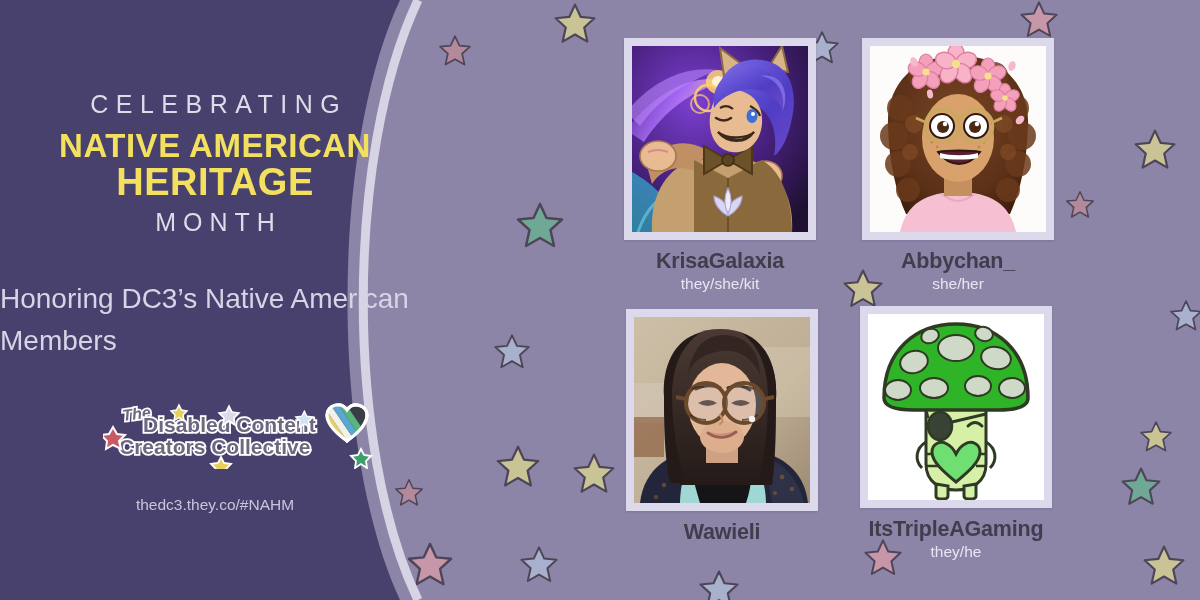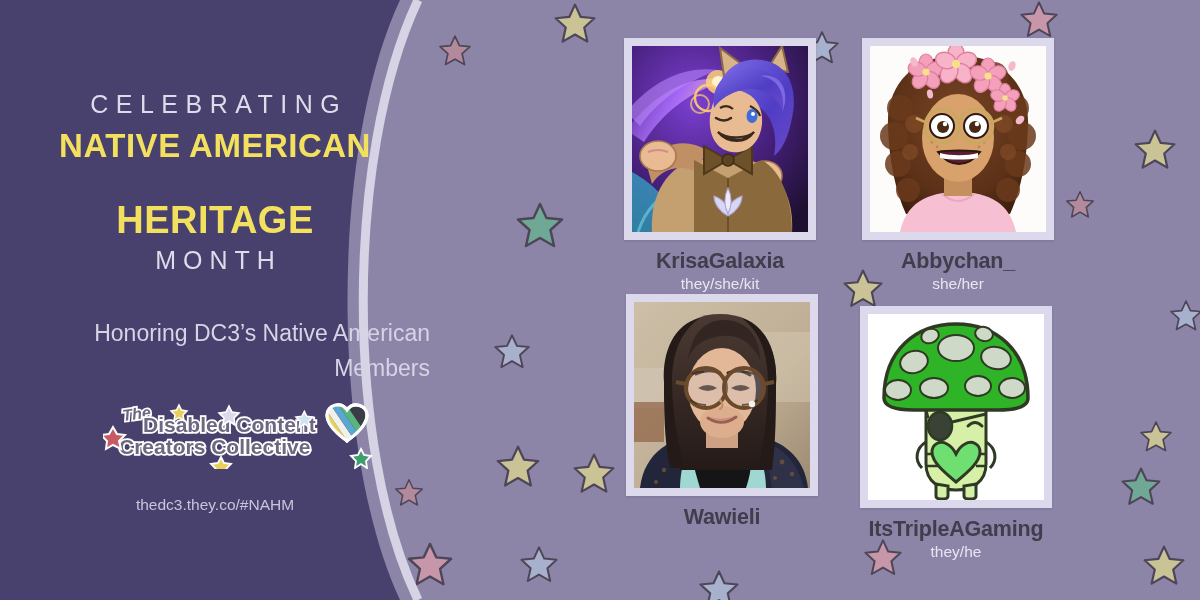--- a/index.html
+++ b/index.html
@@ -24,31 +24,31 @@
     position:absolute; left:0; top:0; width:430px; height:600px;
     display:flex; flex-direction:column; align-items:center;
     padding-top:92px;
   }
   .kicker {
     color:#dedcea; font-size:25px; font-weight:400;
     letter-spacing:7.5px; text-indent:7.5px; line-height:1;
   }
   .hl1, .hl2 {
     color:#f2e05e; font-weight:bold; line-height:1.02;
-    letter-spacing:0.5px; text-align:center;margin-top:38px;
+    letter-spacing:0.5px; text-align:center;
   }
   .hl1 { font-size:33px; margin-top:12px; }
   .hl2 { font-size:38px; }
   .month {
     color:#dedcea; font-size:25px; font-weight:400;
     letter-spacing:7px; text-indent:7px; margin-top:9px; line-height:1;
   }
   .subtitle {
-    color:#d7d4e6; font-size:23px; line-height:1.5;
-    text-align:right; margin-top:43px; font-weight:400;
+    color:#d7d4e6; font-size:28px; line-height:1.5;
+    text-align:left; margin-top:43px; font-weight:400;
   }
 
   
   .logo { position:absolute; left:103px; top:399px; width:280px; height:70px; }
   .logo svg { display:block; }
   .url {
     position:absolute; left:0; top:496px; width:430px;
     text-align:center; color:#c9c5dc; font-size:15.5px;
   }
 
@@ -61,21 +61,21 @@
   }
   .thumb { width:176px; height:186px; position:relative; overflow:hidden; display:block; }
   .thumb svg { display:block; width:176px; height:186px; }
   .mname {
     display:block; margin-top:9px; color:#413d4d;
     font-size:21.5px; font-weight:bold; letter-spacing:-0.2px;
   }
   .mpron { display:block; margin-top:1px; color:#e8e6f0; font-size:15.5px; }
   .card.c1 { left:20px;  top:38px; width:200px; }
   .card.c2 { left:258px; top:38px; width:200px; }
-  .card.c3 { left:22px;  top:294px; width:200px; }
+  .card.c3 { left:22px;  top:309px; width:200px; }
   .card.c4 { left:256px; top:306px; width:200px;text-align:center; }
 </style>
 </head>
 <body>
 
 <div id="stage">
 
   <div>
     <div class="star" style="left:553px;top:2px;width:44px;height:44px;">
       <svg viewBox="0 0 100 100">

